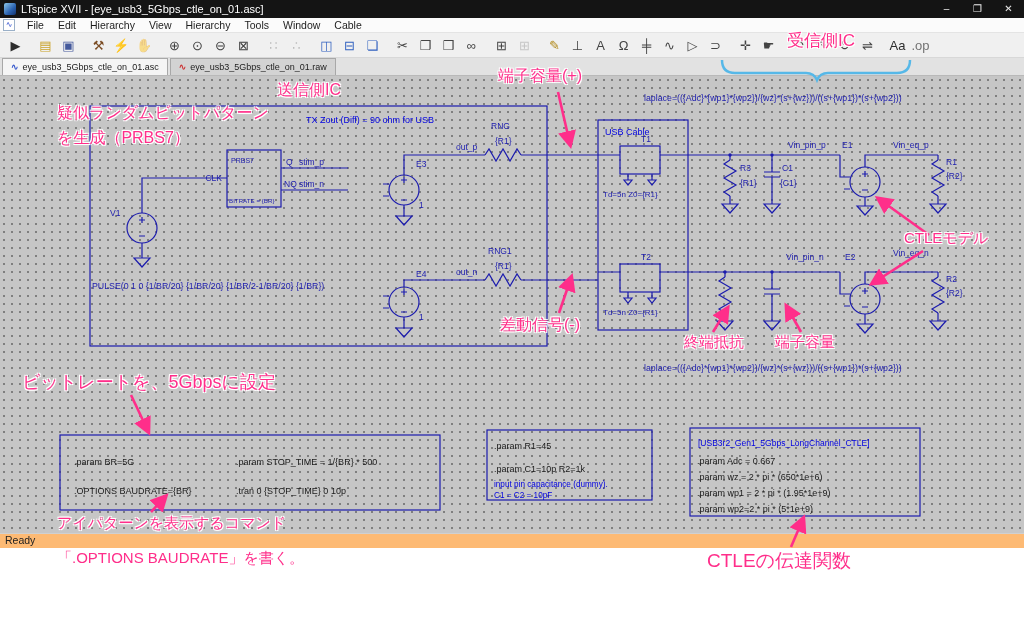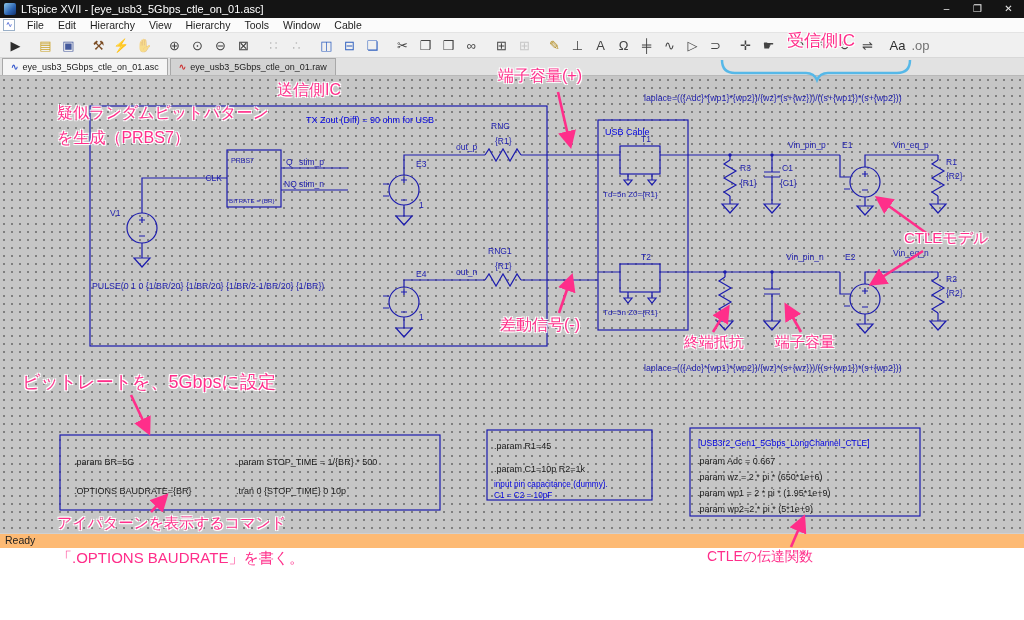--- a/index.html
+++ b/index.html
@@ -256,14 +256,14 @@
   <div class="ann" style="left:787px; top:29px; font-size:17px">受信側IC</div>
   <div class="ann" style="left:57px; top:103px; font-size:16px">疑似ランダムビットパターン</div>
   <div class="ann" style="left:57px; top:128px; font-size:16px">を生成（PRBS7）</div>
   <div class="ann" style="left:904px; top:229px; font-size:15px">CTLEモデル</div>
   <div class="ann" style="left:500px; top:315px; font-size:16px">差動信号(-)</div>
   <div class="ann" style="left:684px; top:333px; font-size:15px">終端抵抗</div>
   <div class="ann" style="left:775px; top:333px; font-size:15px">端子容量</div>
   <div class="ann" style="left:22px; top:370px; font-size:18px">ビットレートを、5Gbpsに設定</div>
   <div class="ann" style="left:57px; top:514px; font-size:15px">アイパターンを表示するコマンド</div>
   <div class="ann" style="left:57px; top:549px; font-size:15px">「.OPTIONS BAUDRATE」を書く。</div>
-  <div class="ann" style="left:707px; top:548px; font-size:14px">CTLEの伝達関数</div>
+  <div class="ann" style="left:707px; top:548px; font-size:19px">CTLEの伝達関数</div>
 </div>
 
 </body></html>

